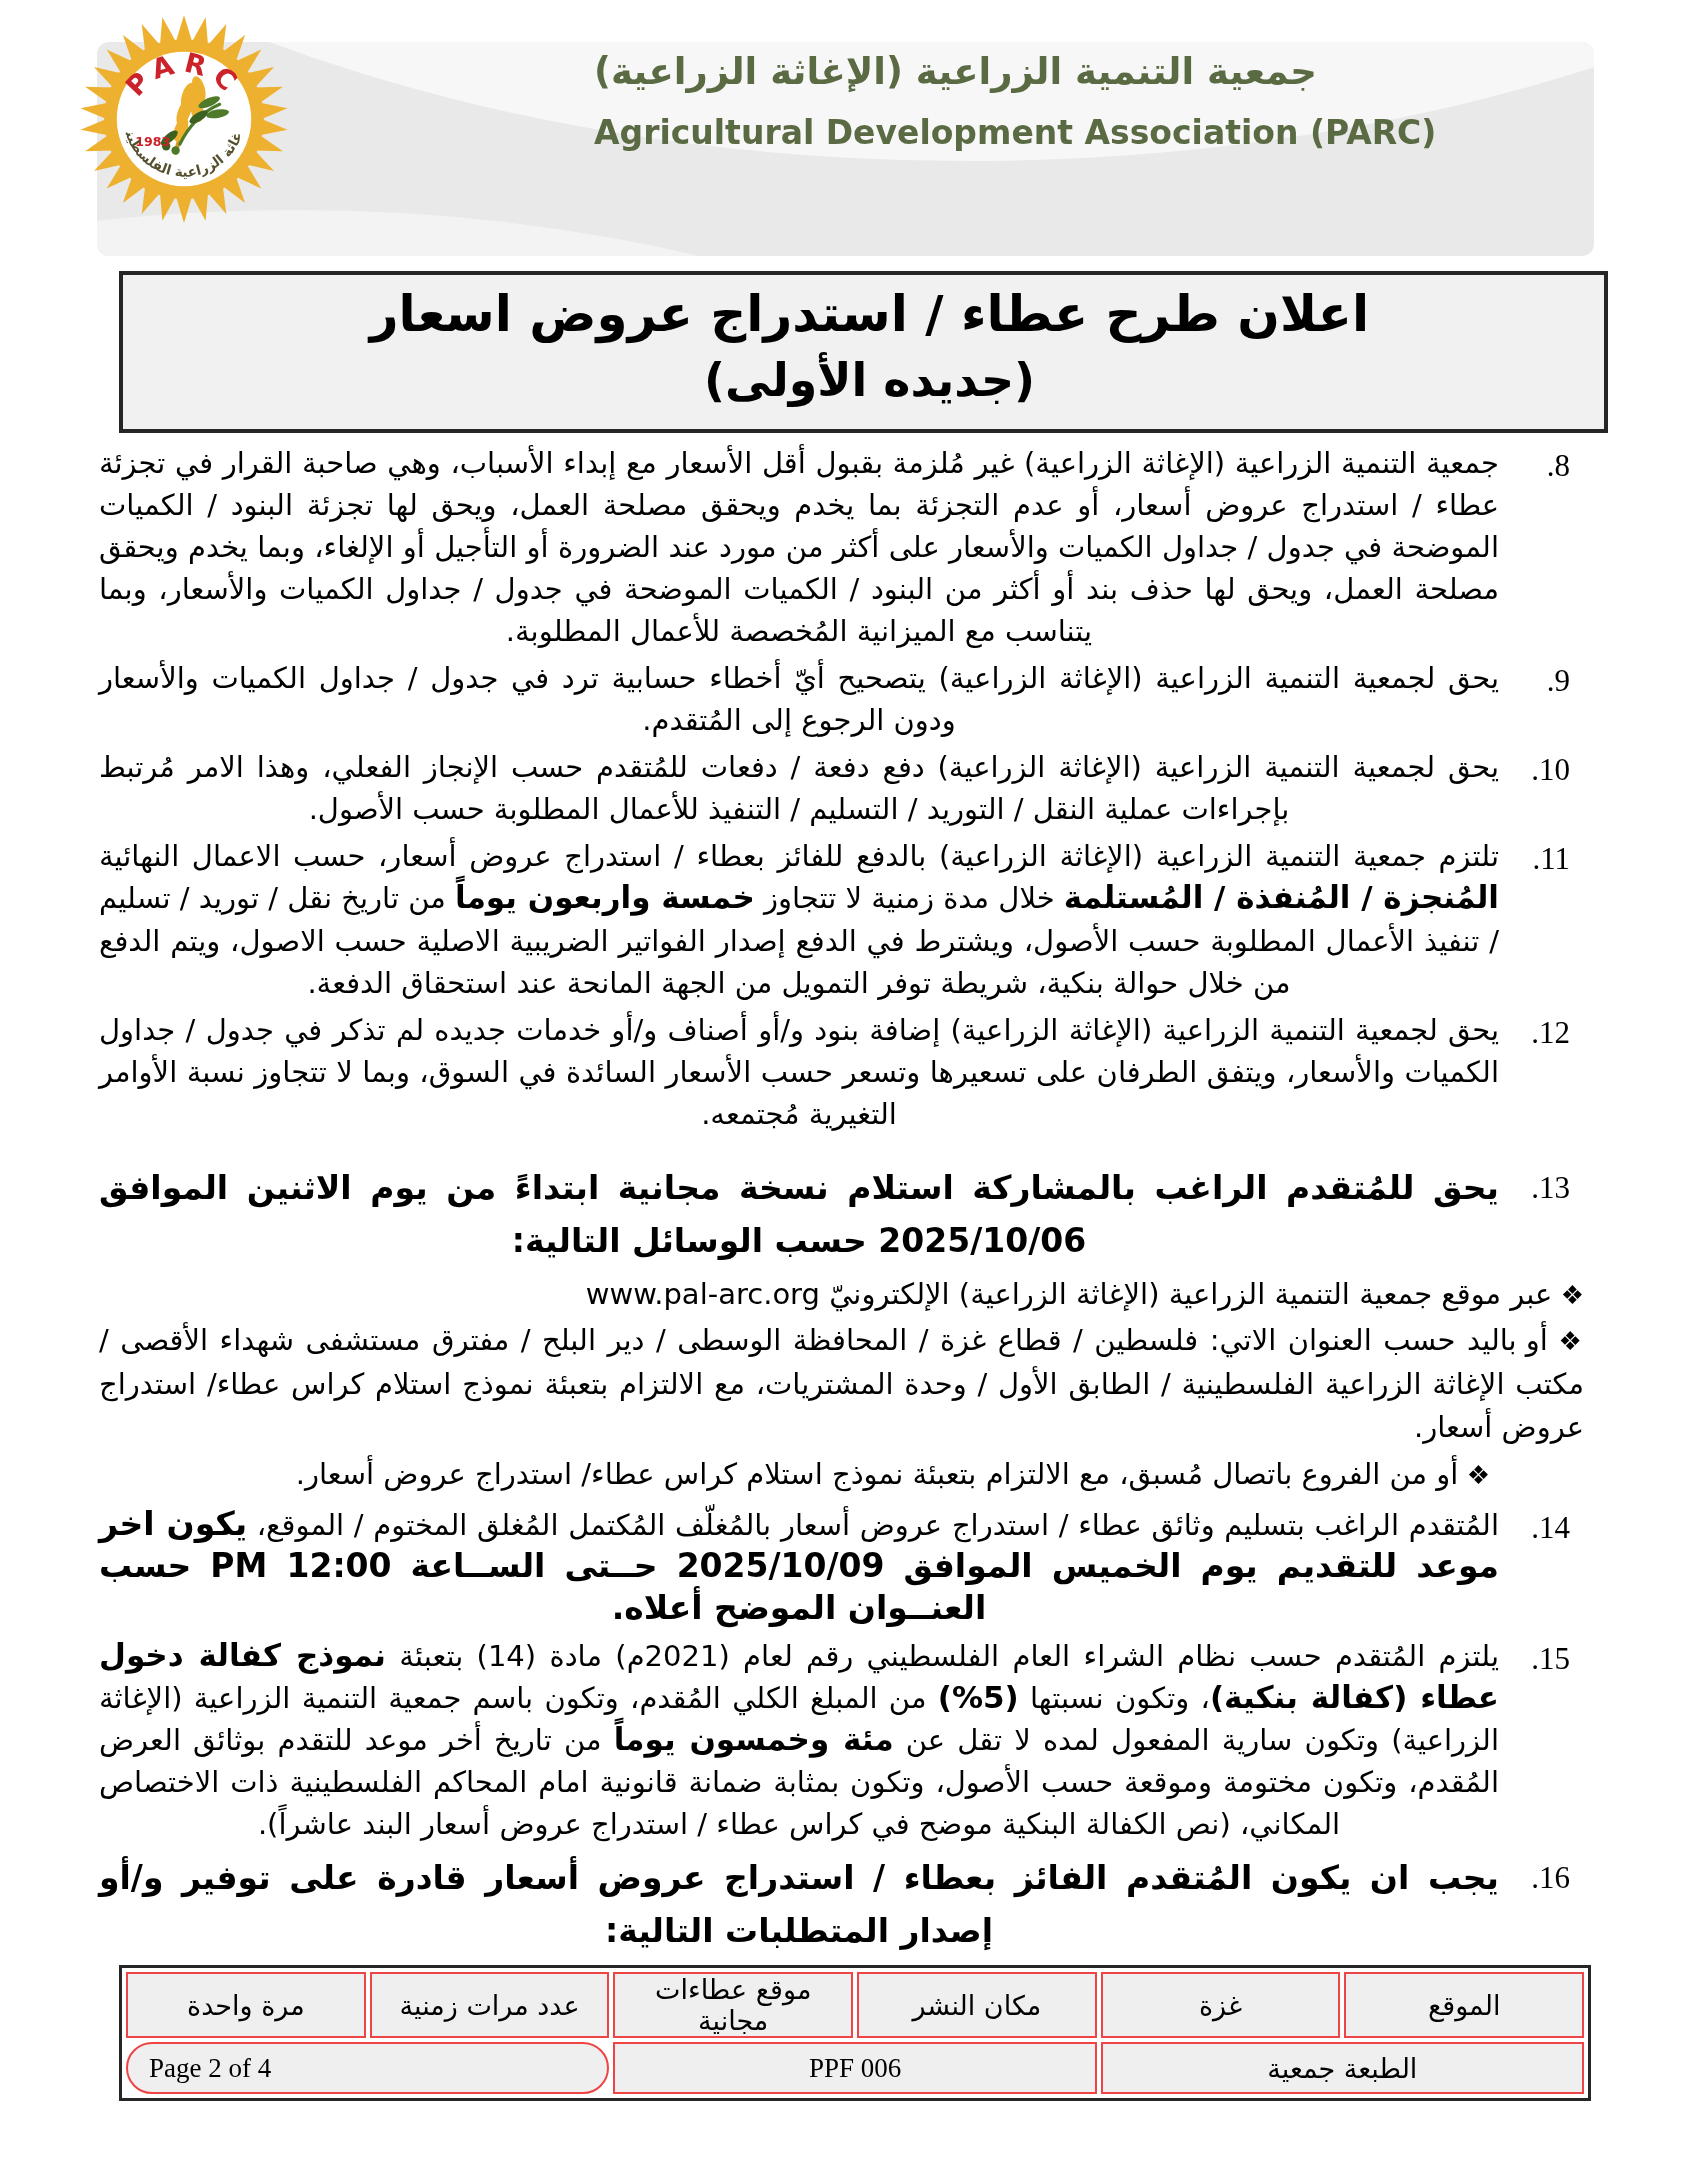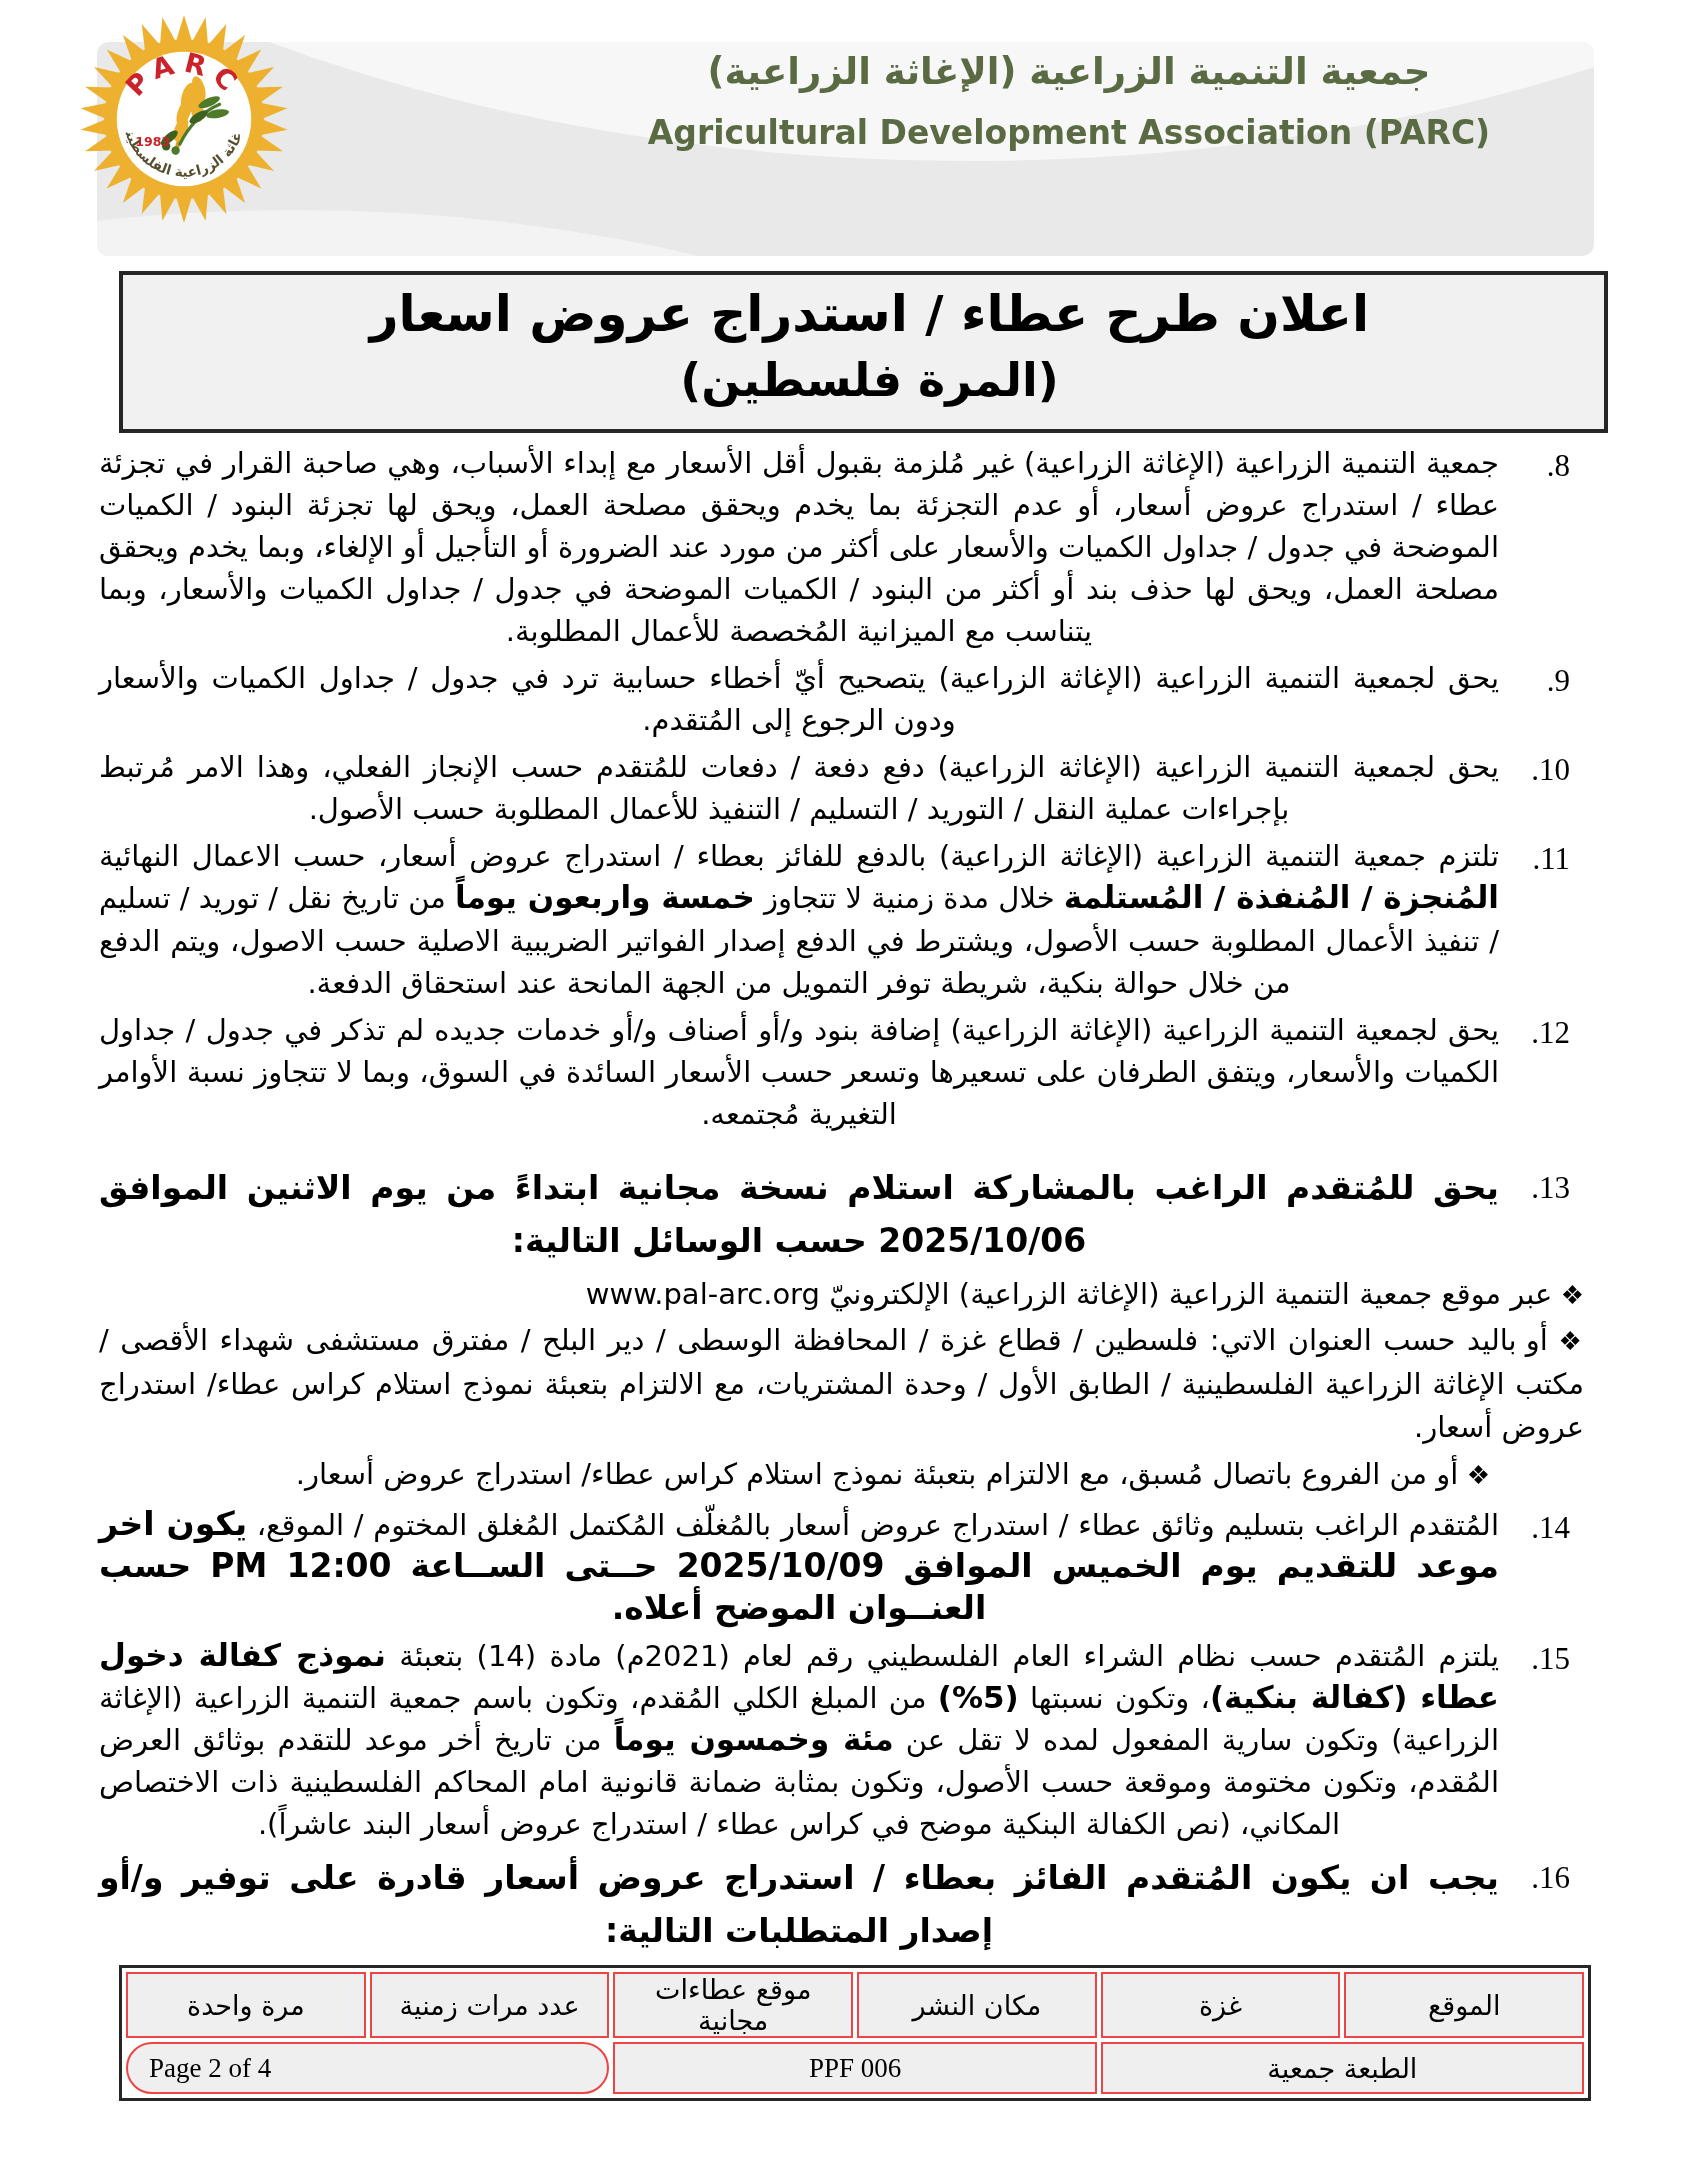--- a/index.html
+++ b/index.html
@@ -6,21 +6,21 @@
   .page{position:relative;width:1683px;height:2178px;background:#ffffff;overflow:hidden;
         font-family:"DejaVu Sans",sans-serif;color:#000;}
 
   
   .header-band{position:absolute;top:42px;left:97px;width:1497px;height:214px;
                background:#e9e9e9;border-radius:12px;overflow:hidden;}
   .swoosh-a{position:absolute;width:2574px;height:1485px;border-radius:50%;
             background:#f7f7f7;top:-1366px;left:-416px;}
   .swoosh-b{position:absolute;width:2178px;height:1287px;border-radius:50%;
             background:#f3f3f3;top:168px;left:-891px;}
-  .header-text{position:absolute;top:50px;left:594px;width:950px;text-align:center;z-index:3;}
+  .header-text{position:absolute;top:50px;left:594px;width:950px;text-align:left;z-index:3;}
   .org-ar{font-size:37px;font-weight:bold;color:#5a6b44;}
   .org-en{direction:ltr;font-size:33px;font-weight:bold;color:#5a6b44;margin-top:20px;
           font-family:"DejaVu Sans",sans-serif;}
   .logo{position:absolute;top:14px;left:79px;width:210px;height:210px;z-index:3;}
 
   
   .title-box{position:absolute;top:271px;left:119px;width:1469px;border:4px solid #262626;
              background:#f1f1f1;text-align:center;padding:8px 0 20px 12px;}
   .title-line1{font-size:50px;font-weight:bold;line-height:1.25;}
   .title-line2{font-size:46px;font-weight:bold;line-height:1.25;margin-top:6px;}
@@ -91,21 +91,21 @@
     </text>
   </svg>
 
   <div class="header-text">
     <div class="org-ar">جمعية التنمية الزراعية (الإغاثة الزراعية)</div>
     <div class="org-en">Agricultural Development Association (PARC)</div>
   </div>
 
   <div class="title-box">
     <div class="title-line1">اعلان طرح عطاء / استدراج عروض اسعار</div>
-    <div class="title-line2">(المرة فلسطين)</div>
+    <div class="title-line2">(جديده الأولى)</div>
   </div>
 
   <div class="content" id="terms-list">
       <div class="term"><span class="num">8.</span><span>جمعية التنمية الزراعية (الإغاثة الزراعية) غير مُلزمة بقبول أقل الأسعار مع إبداء الأسباب، وهي صاحبة القرار في تجزئة عطاء / استدراج عروض أسعار، أو عدم التجزئة بما يخدم ويحقق مصلحة العمل، ويحق لها تجزئة البنود / الكميات الموضحة في جدول / جداول الكميات والأسعار على أكثر من مورد عند الضرورة أو التأجيل أو الإلغاء، وبما يخدم ويحقق مصلحة العمل، ويحق لها حذف بند أو أكثر من البنود / الكميات الموضحة في جدول / جداول الكميات والأسعار، وبما يتناسب مع الميزانية المُخصصة للأعمال المطلوبة.</span></div>
       <div class="term"><span class="num">9.</span><span>يحق لجمعية التنمية الزراعية (الإغاثة الزراعية) يتصحيح أيّ أخطاء حسابية ترد في جدول / جداول الكميات والأسعار ودون الرجوع إلى المُتقدم.</span></div>
       <div class="term"><span class="num">10.</span><span>يحق لجمعية التنمية الزراعية (الإغاثة الزراعية) دفع دفعة / دفعات للمُتقدم حسب الإنجاز الفعلي، وهذا الامر مُرتبط بإجراءات عملية النقل / التوريد / التسليم / التنفيذ للأعمال المطلوبة حسب الأصول.</span></div>
       <div class="term"><span class="num">11.</span><span>تلتزم جمعية التنمية الزراعية (الإغاثة الزراعية) بالدفع للفائز بعطاء / استدراج عروض أسعار، حسب الاعمال النهائية </span><span class="b">المُنجزة / المُنفذة / المُستلمة</span><span> خلال مدة زمنية لا تتجاوز </span><span class="b">خمسة واربعون يوماً</span><span> من تاريخ نقل / توريد / تسليم / تنفيذ الأعمال المطلوبة حسب الأصول، ويشترط في الدفع إصدار الفواتير الضريبية الاصلية حسب الاصول، ويتم الدفع من خلال حوالة بنكية، شريطة توفر التمويل من الجهة المانحة عند استحقاق الدفعة.</span></div>
       <div class="term"><span class="num">12.</span><span>يحق لجمعية التنمية الزراعية (الإغاثة الزراعية) إضافة بنود و/أو أصناف و/أو خدمات جديده لم تذكر في جدول / جداول الكميات والأسعار، ويتفق الطرفان على تسعيرها وتسعر حسب الأسعار السائدة في السوق، وبما لا تتجاوز نسبة الأوامر التغيرية مُجتمعه.</span></div>
       <div class="term bold-para gap-above"><span class="num">13.</span><span>يحق للمُتقدم الراغب بالمشاركة استلام نسخة مجانية ابتداءً من يوم الاثنين الموافق 2025/10/06 حسب الوسائل التالية:</span></div>
       <div class="bullet"><span class="bmark">❖ </span><span>عبر موقع جمعية التنمية الزراعية (الإغاثة الزراعية) الإلكترونيّ www.pal-arc.org</span></div>

